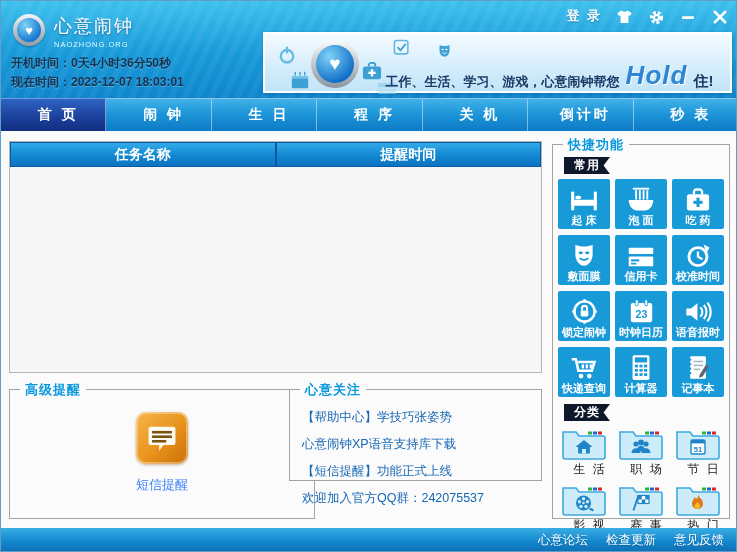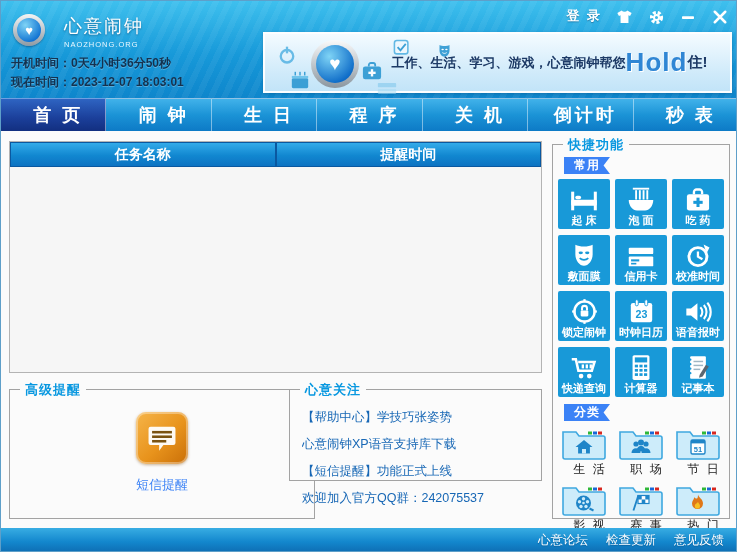--- a/index.html
+++ b/index.html
@@ -7,43 +7,43 @@
   .window{ position:relative; width:737px; height:552px; background:#fbfbfb; overflow:hidden; border:1px solid #5e9fc9; }
 
   
   .header{ position:absolute; left:0; top:0; width:737px; height:97px;
     background:repeating-linear-gradient(115deg, rgba(255,255,255,.05) 0 6px, rgba(0,0,0,0) 6px 12px),
                linear-gradient(#3ec0ee 0%, #1799d9 55%, #0e86cc 100%); }
   .logo-wrap{ position:absolute; left:12px; top:13px; display:flex; align-items:flex-start; }
   .logo-ring{ width:32px; height:32px; border-radius:50%; background:linear-gradient(#f4f4f4,#8f9aa3); display:flex; align-items:center; justify-content:center; box-shadow:0 1px 2px rgba(0,0,40,.35); }
   .logo-inner{ width:24px; height:24px; border-radius:50%; background:radial-gradient(circle at 35% 30%, #7fd4f6, #1173d2 75%); display:flex; align-items:center; justify-content:center; }
   .logo-heart{ color:#fff; font-size:13px; line-height:1; }
-  .logo-text{ margin-left:19px; }
+  .logo-text{ margin-left:9px; }
   .logo-title{ color:#fff; font-size:18px; letter-spacing:2px; text-shadow:0 1px 2px rgba(0,40,80,.5); }
   .logo-sub{ color:#e8f7ff; font-size:7.5px; letter-spacing:1px; margin-top:2px; }
   .status-lines{ position:absolute; left:10px; top:53px; font-size:12px; font-weight:bold; color:#15324f; }
   .status-lines .row{ height:19px; line-height:19px; text-shadow:0 1px 0 rgba(255,255,255,.25); }
 
   .titlebar-right{ position:absolute; right:8px; top:6px; display:flex; align-items:flex-start; gap:12px; }
   .login-link{ color:#fff; font-size:13px; font-weight:bold; letter-spacing:2px; cursor:pointer; text-shadow:0 1px 1px rgba(0,40,80,.4); }
   .tb-icon{ width:20px; height:20px; display:flex; align-items:center; justify-content:center; cursor:pointer; }
 
   
   .banner{ position:absolute; left:262px; top:31px; width:469px; height:61px; background:linear-gradient(#f4fbff, #cfeafa 70%, #c2e4f8); border:2px solid #fdfeff; box-shadow:0 1px 3px rgba(0,30,70,.25); display:flex; align-items:center; }
   .banner-decor{ position:absolute; opacity:.9; }
   .banner-logo{ position:absolute; left:46px; top:6px; width:48px; height:48px; border-radius:50%; background:linear-gradient(#fafafa,#8b969f); display:flex; align-items:center; justify-content:center; }
   .banner-logo-inner{ width:38px; height:38px; border-radius:50%; background:radial-gradient(circle at 35% 30%, #7fd4f6, #0e6cc8 75%); display:flex; align-items:center; justify-content:center; color:#fff; font-size:19px; }
-  .tagline{ position:absolute; left:110px; right:6px; top:0; bottom:0; display:flex; align-items:center; justify-content:center; white-space:nowrap; }
+  .tagline{ position:absolute; left:110px; right:6px; top:0; bottom:0; display:flex; align-items:flex-end; justify-content:center; white-space:nowrap; }
   .tagline-prefix{ font-size:13px; font-weight:bold; color:#1d3a66; }
-  .tagline-hold{ font-size:26px; font-weight:bold; color:#2f86d4; margin:0 0; text-shadow:1px 1px 0 #fff; letter-spacing:1px; }
+  .tagline-hold{ font-size:26px; font-weight:bold; font-style:italic; color:#2f86d4; margin:0 6px; text-shadow:1px 1px 0 #fff; letter-spacing:1px; }
   .tagline-suffix{ font-size:15px; font-weight:bold; color:#1d3a66; }
 
   
   .tabbar{ position:absolute; left:0; top:97px; width:737px; height:33px; display:flex; background:#0d7ac6; }
-  .tab{ flex:1; display:flex; align-items:center; justify-content:center; color:#fff; font-size:18px; font-weight:bold; letter-spacing:3px; cursor:pointer; background:linear-gradient(#41b2ea 0%, #1b93d6 50%, #0d7ac6 100%); border-right:1px solid rgba(255,255,255,.45); border-top:1px solid rgba(255,255,255,.55);padding-left:10px; }
+  .tab{ flex:1; display:flex; align-items:center; justify-content:center; color:#fff; font-size:14px; font-weight:bold; letter-spacing:3px; cursor:pointer; background:linear-gradient(#41b2ea 0%, #1b93d6 50%, #0d7ac6 100%); border-right:1px solid rgba(255,255,255,.45); border-top:1px solid rgba(255,255,255,.55);padding-left:10px; }
   .tab:last-child{ border-right:none; }
   .tab.active{ background:linear-gradient(#2e64c2 0%, #1b3f9a 60%, #122f80 100%); border-top:1px solid #6f9fe0; }
 
   
   .content{ position:absolute; left:0; top:130px; width:737px; height:397px; background:#fbfbfb; }
 
   
   .task-table{ position:absolute; left:8px; top:10px; width:533px; height:232px; border:1px solid #b4b4b4; background:#f6f6f6; }
   .task-head{ display:flex; height:25px; background:#0a58a0; gap:2px; padding:1px; }
   .task-col{ flex:1; display:flex; align-items:center; justify-content:center; color:#fff; font-size:14px; font-weight:bold; background:linear-gradient(#33abe9, #1187d0 55%, #0d73c2); cursor:pointer; }
@@ -56,21 +56,21 @@
   .group-advanced{ left:8px; top:258px; width:306px; height:130px; }
   .sms-btn{ position:absolute; left:50%; top:22px; transform:translateX(-50%); width:52px; height:52px; border-radius:10px; background:linear-gradient(135deg,#f6b54a,#e8931c 55%,#c96f08); box-shadow:inset 0 0 0 2px rgba(255,255,255,.35), 0 1px 3px rgba(120,70,0,.4); display:flex; align-items:center; justify-content:center; cursor:pointer; }
   .sms-label{ position:absolute; left:0; right:0; top:86px; text-align:center; font-size:13px; color:#3b82f6; }
 
   .group-focus{ left:288px; top:258px; width:253px; height:92px; }
   .focus-links{ position:absolute; left:12px; top:14px; right:8px; }
   .focus-link{ height:27px; line-height:27px; font-size:12.5px; color:#1767b5; cursor:pointer; white-space:nowrap; overflow:hidden; }
 
   
   .group-quick{ left:551px; top:13px; width:178px; height:375px;padding-left:32px; }
-  .badge{ position:relative; margin:0 0 0 6px; width:46px; height:17px; background:#3b82f6; color:#fff; font-size:12px; font-weight:bold; line-height:17px; text-align:center; clip-path:polygon(0 0,100% 0,86% 50%,100% 100%,0 100%); letter-spacing:1px; }
+  .badge{ position:relative; margin:0 0 0 6px; width:46px; height:17px; background:#0f172a; color:#fff; font-size:12px; font-weight:bold; line-height:17px; text-align:center; clip-path:polygon(0 0,100% 0,86% 50%,100% 100%,0 100%); letter-spacing:1px; }
   .quick-inner{ position:absolute; left:0; top:0; right:0; bottom:0; padding:12px 5px 0 5px; }
   .qgrid{ display:flex; flex-wrap:wrap; gap:6px 5px; margin-top:5px; margin-bottom:7px; }
   .qbtn{ width:52px; height:50px; background:#1899d8; border-radius:2px; display:flex; flex-direction:column; align-items:center; justify-content:flex-end; cursor:pointer; padding-bottom:2px; }
   .qbtn svg{ margin-bottom:1px; }
   .qbtn-label{ color:#fff; font-size:11px; font-weight:bold; line-height:13px; white-space:nowrap; transform-origin:center; }
   .fgrid{ display:flex; flex-wrap:wrap; gap:4px 5px; margin-top:5px; }
   .fcell{ width:52px; display:flex; flex-direction:column; align-items:center; cursor:pointer; }
   .fcell-label{ font-size:12px; color:#222; letter-spacing:2px; margin-top:1px; white-space:nowrap;margin-left:12px; }
 
   

